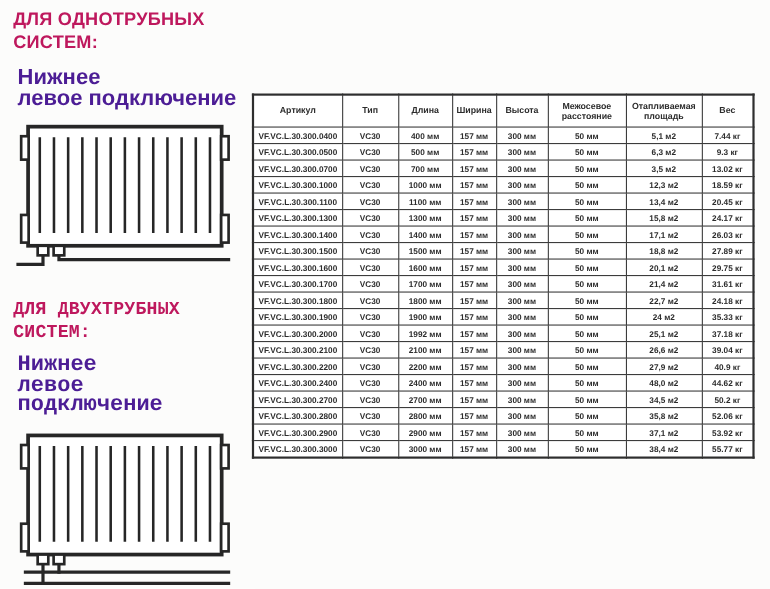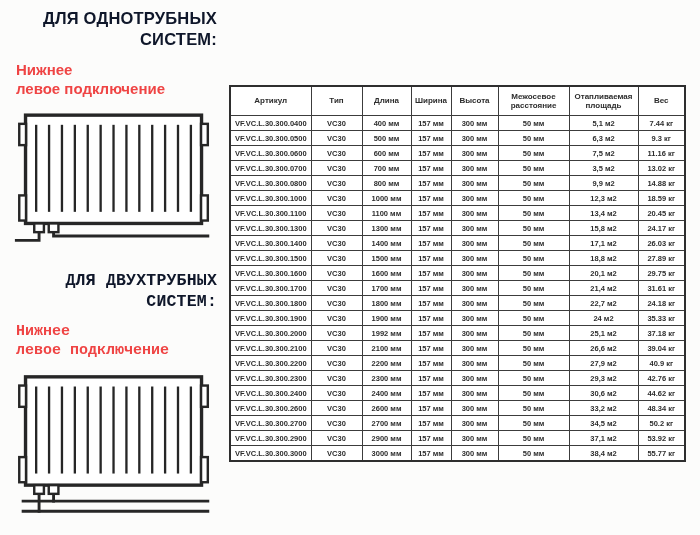--- a/index.html
+++ b/index.html
@@ -10,26 +10,26 @@
     font-family:"Liberation Sans", sans-serif;
     color:#2c2c2e;
     overflow:hidden;
   }
   
   .section{position:absolute;left:12px;width:205px;}
   .section-1{top:8px;}
   .section-2{top:270px;font-family:Liberation Mono, monospace;}
   .section-heading{
     font-size:16.5px;font-weight:800;line-height:21px;
-    text-align:right;letter-spacing:.2px;color:#0f172a;
+    text-align:left;letter-spacing:.2px;color:#be185d;
   }
   .section-subtitle{
     margin-top:11px;margin-left:4px;
-    font-size:15px;font-weight:700;line-height:18.5px;
-    text-align:left;color:#ef4444;
+    font-size:20px;font-weight:700;line-height:18.5px;
+    text-align:left;color:#4c1d95;
   }
   .diagram{display:block;margin-top:12px;}
   
   .table-wrap{position:absolute;left:229px;top:85px;width:497px;}
   table.spec{
     border-collapse:collapse;table-layout:fixed;width:455px;
     background:#ffffff;
     border:2px solid #2e2e2e;
   }
   table.spec th, table.spec td{
@@ -182,50 +182,30 @@
             <td>VF.VC.L.30.300.0500</td>
             <td>VC30</td>
             <td>500 мм</td>
             <td>157 мм</td>
             <td>300 мм</td>
             <td>50 мм</td>
             <td>6,3 м2</td>
             <td>9.3 кг</td>
           </tr>
           <tr>
-            <td>VF.VC.L.30.300.0600</td>
-            <td>VC30</td>
-            <td>600 мм</td>
-            <td>157 мм</td>
-            <td>300 мм</td>
-            <td>50 мм</td>
-            <td>7,5 м2</td>
-            <td>11.16 кг</td>
-          </tr>
-          <tr>
             <td>VF.VC.L.30.300.0700</td>
             <td>VC30</td>
             <td>700 мм</td>
             <td>157 мм</td>
             <td>300 мм</td>
             <td>50 мм</td>
             <td>3,5 м2</td>
             <td>13.02 кг</td>
           </tr>
           <tr>
-            <td>VF.VC.L.30.300.0800</td>
-            <td>VC30</td>
-            <td>800 мм</td>
-            <td>157 мм</td>
-            <td>300 мм</td>
-            <td>50 мм</td>
-            <td>9,9 м2</td>
-            <td>14.88 кг</td>
-          </tr>
-          <tr>
             <td>VF.VC.L.30.300.1000</td>
             <td>VC30</td>
             <td>1000 мм</td>
             <td>157 мм</td>
             <td>300 мм</td>
             <td>50 мм</td>
             <td>12,3 м2</td>
             <td>18.59 кг</td>
           </tr>
           <tr>
@@ -332,58 +312,48 @@
             <td>VF.VC.L.30.300.2200</td>
             <td>VC30</td>
             <td>2200 мм</td>
             <td>157 мм</td>
             <td>300 мм</td>
             <td>50 мм</td>
             <td>27,9 м2</td>
             <td>40.9 кг</td>
           </tr>
           <tr>
-            <td>VF.VC.L.30.300.2300</td>
-            <td>VC30</td>
-            <td>2300 мм</td>
-            <td>157 мм</td>
-            <td>300 мм</td>
-            <td>50 мм</td>
-            <td>29,3 м2</td>
-            <td>42.76 кг</td>
-          </tr>
-          <tr>
             <td>VF.VC.L.30.300.2400</td>
             <td>VC30</td>
             <td>2400 мм</td>
             <td>157 мм</td>
             <td>300 мм</td>
             <td>50 мм</td>
-            <td>30,6 м2</td>
+            <td>48,0 м2</td>
             <td>44.62 кг</td>
-          </tr>
-          <tr>
-            <td>VF.VC.L.30.300.2600</td>
-            <td>VC30</td>
-            <td>2600 мм</td>
-            <td>157 мм</td>
-            <td>300 мм</td>
-            <td>50 мм</td>
-            <td>33,2 м2</td>
-            <td>48.34 кг</td>
           </tr>
           <tr>
             <td>VF.VC.L.30.300.2700</td>
             <td>VC30</td>
             <td>2700 мм</td>
             <td>157 мм</td>
             <td>300 мм</td>
             <td>50 мм</td>
             <td>34,5 м2</td>
             <td>50.2 кг</td>
+          </tr>
+          <tr>
+            <td>VF.VC.L.30.300.2800</td>
+            <td>VC30</td>
+            <td>2800 мм</td>
+            <td>157 мм</td>
+            <td>300 мм</td>
+            <td>50 мм</td>
+            <td>35,8 м2</td>
+            <td>52.06 кг</td>
           </tr>
           <tr>
             <td>VF.VC.L.30.300.2900</td>
             <td>VC30</td>
             <td>2900 мм</td>
             <td>157 мм</td>
             <td>300 мм</td>
             <td>50 мм</td>
             <td>37,1 м2</td>
             <td>53.92 кг</td>

